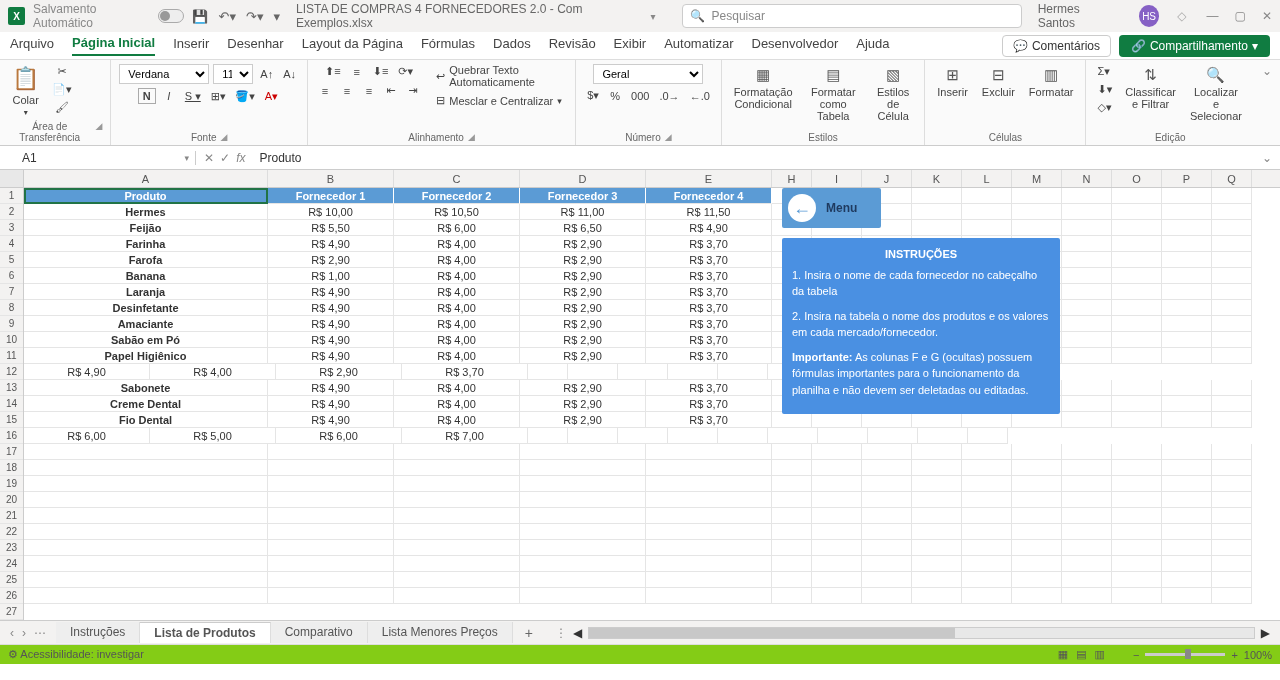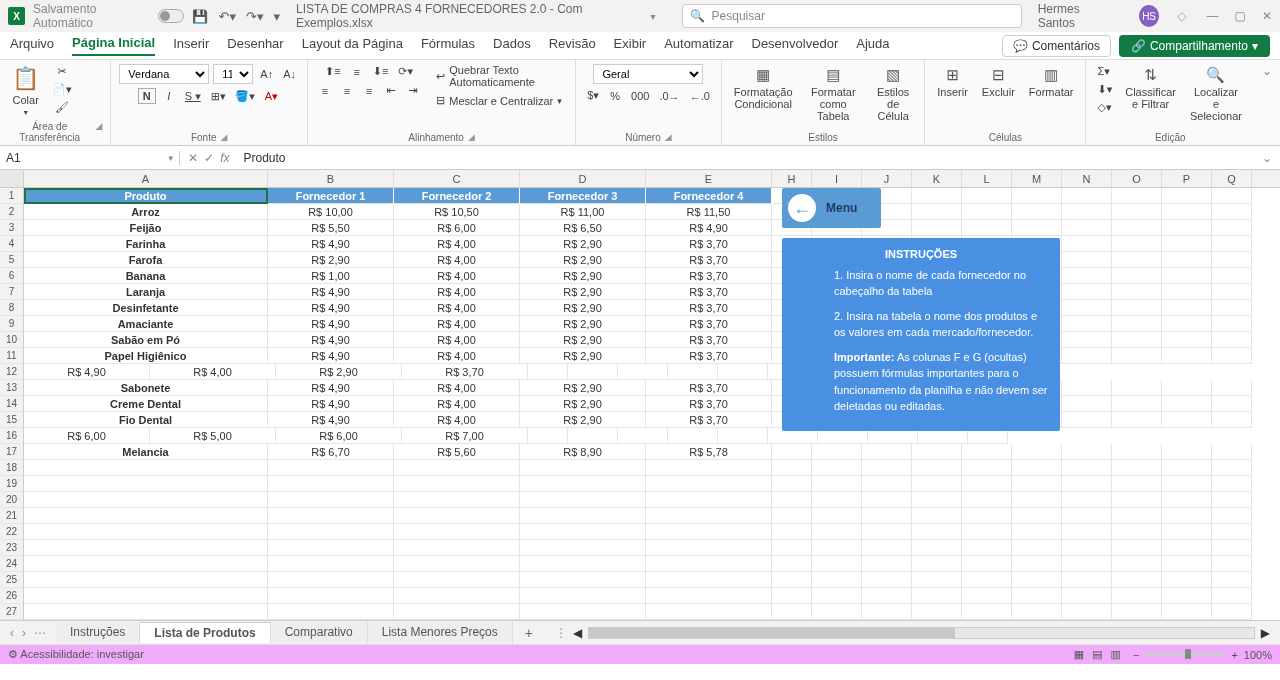--- a/index.html
+++ b/index.html
@@ -37,21 +37,21 @@
 .ribbon .col { display: flex; flex-direction: column; gap: 3px; align-items: center; }
 .ribbon .row { display: flex; gap: 4px; align-items: center; }
 .ribbon .big { display: flex; flex-direction: column; align-items: center; font-size: 11px; color: #444; padding: 2px 4px; gap: 2px; }
 .ribbon .ico { font-size: 15px; color: #555; }
 .ribbon select, .ribbon input { font-size: 11px; border: 1px solid #ccc; height: 20px; padding: 0 4px; background: #fff; }
 .ribbon .btn-sm { padding: 1px 3px; font-size: 11px; color: #444; min-width: 18px; text-align: center; }
 .ribbon .wrap-text { font-size: 11px; color: #444; display: flex; align-items: center; gap: 4px; }
 .ribbon .paste-ico { font-size: 22px; }
 
 
-.fbar { display: flex; align-items: center; height: 24px; border-bottom: 1px solid #ccc; font-size: 12px; }
+.fbar { display: flex; align-items: center; height: 24px; border-bottom: 1px solid #ccc; font-size: 12px; padding-left: 16px; }
 .fbar .namebox { width: 180px; border-right: 1px solid #ccc; padding: 0 6px; display: flex; align-items: center; justify-content: space-between; }
 .fbar .fx-btns { display: flex; gap: 6px; padding: 0 8px; color: #888; align-items: center; }
 .fbar .formula { flex: 1; padding: 0 6px; }
 .fbar .chev { padding: 0 8px; color: #888; }
 
 
 .grid-wrap { display: flex; height: 450px; }
 .grid { flex: 1; overflow: hidden; position: relative; }
 .colheads { display: flex; height: 18px; background: #f3f2f1; border-bottom: 1px solid #ccc; font-size: 11px; color: #555; }
 .colheads .corner { width: 24px; border-right: 1px solid #ccc; background: #e8e8e8; }
@@ -67,36 +67,36 @@
 .cell.val { text-align: center; }
 .cell.selected { outline: 2px solid #217346; outline-offset: -2px; }
 
 
 .overlay { position: absolute; left: 782px; top: 18px; width: 278px; }
 .menu-btn { display: inline-flex; align-items: center; gap: 10px; background: #5b9bd5; padding: 6px 24px 6px 6px; border-radius: 2px; }
 .menu-btn .circ { width: 28px; height: 28px; border-radius: 50%; background: #fff; color: #5b9bd5; font-size: 18px; display: flex; align-items: center; justify-content: center; font-weight: bold; }
 .menu-btn .txt { color: #1f3a5f; font-weight: bold; font-size: 12px; }
 .instr-box { margin-top: 10px; background: #4a90e2; color: #fff; font-size: 11px; padding: 8px 10px; border-radius: 2px; line-height: 1.5; }
 .instr-box .title { text-align: center; font-weight: bold; margin-bottom: 4px; }
-.instr-box p { margin-bottom: 8px; margin-left: 42px; }
+.instr-box p { margin-bottom: 8px; }
 .instr-box b { font-weight: bold; }
 
 
 .sheettabs { display: flex; align-items: center; height: 24px; border-top: 1px solid #ccc; background: #f3f2f1; font-size: 12px; }
 .sheettabs .nav { display: flex; gap: 8px; padding: 0 10px; color: #888; }
 .sheettabs .stabs { display: flex; }
 .sheettabs .stab { padding: 3px 14px; border-right: 1px solid #ddd; color: #555; background: #eee; cursor: pointer; }
 .sheettabs .stab.active { background: #fff; font-weight: bold; border-top: 1px solid #ccc; }
 .sheettabs .add { padding: 0 12px; color: #666; font-size: 14px; }
 .sheettabs .scroll { flex: 1; display: flex; align-items: center; padding: 0 10px; gap: 6px; }
 .sheettabs .track { flex: 1; height: 12px; background: #e8e8e8; border: 1px solid #ccc; position: relative; }
 .sheettabs .thumb { position: absolute; left: 0; top: 0; height: 100%; width: 55%; background: #c8c8c8; }
 
 
-.statusbar { display: flex; align-items: center; height: 20px; background: #f0abfc; border-top: 1px solid #ddd; font-size: 11px; color: #555; padding: 0 8px; gap: 12px; }
+.statusbar { display: flex; align-items: center; height: 20px; background: #84cc16; border-top: 1px solid #ddd; font-size: 11px; color: #555; padding: 0 8px; gap: 28px; }
 .statusbar .spacer { flex: 1; }
 .statusbar .views { display: flex; gap: 8px; }
 .statusbar .zoom { display: flex; align-items: center; gap: 6px; }
 .statusbar .slider { width: 80px; height: 3px; background: #ccc; position: relative; }
 .statusbar .slider::after { content: ''; position: absolute; width: 6px; height: 10px; background: #888; top: -4px; left: 50%; }
 
 .wA { width: 244px; } .wB { width: 126px; } .wC { width: 126px; } .wD { width: 126px; } .wE { width: 126px; }
 .wH { width: 40px; } .wI { width: 50px; } .wJ { width: 50px; } .wK { width: 50px; } .wL { width: 50px; } .wM { width: 50px; } .wN { width: 50px; } .wO { width: 50px; } .wP { width: 50px; } .wQ { width: 40px; }
 </style>
 </head>
@@ -387,21 +387,21 @@
             <div class="cell wJ"></div>
             <div class="cell wK"></div>
             <div class="cell wL"></div>
             <div class="cell wM"></div>
             <div class="cell wN"></div>
             <div class="cell wO"></div>
             <div class="cell wP"></div>
             <div class="cell wQ"></div>
           </div>
           <div class="cellrow">
-            <div class="cell wA prod">Arroz</div>
+            <div class="cell wA prod">Hermes</div>
             <div class="cell wB val">R$ 10,00</div>
             <div class="cell wC val">R$ 10,50</div>
             <div class="cell wD val">R$ 11,00</div>
             <div class="cell wE val">R$ 11,50</div>
             <div class="cell wH"></div>
             <div class="cell wI"></div>
             <div class="cell wJ"></div>
             <div class="cell wK"></div>
             <div class="cell wL"></div>
             <div class="cell wM"></div>
@@ -628,37 +628,20 @@
             <div class="cell wN"></div>
             <div class="cell wO"></div>
             <div class="cell wP"></div>
             <div class="cell wQ"></div>
           </div>
           <div class="cellrow">
             <div class="cell wB val">R$ 6,00</div>
             <div class="cell wC val">R$ 5,00</div>
             <div class="cell wD val">R$ 6,00</div>
             <div class="cell wE val">R$ 7,00</div>
-            <div class="cell wH"></div>
-            <div class="cell wI"></div>
-            <div class="cell wJ"></div>
-            <div class="cell wK"></div>
-            <div class="cell wL"></div>
-            <div class="cell wM"></div>
-            <div class="cell wN"></div>
-            <div class="cell wO"></div>
-            <div class="cell wP"></div>
-            <div class="cell wQ"></div>
-          </div>
-          <div class="cellrow">
-            <div class="cell wA prod">Melancia</div>
-            <div class="cell wB val">R$ 6,70</div>
-            <div class="cell wC val">R$ 5,60</div>
-            <div class="cell wD val">R$ 8,90</div>
-            <div class="cell wE val">R$ 5,78</div>
             <div class="cell wH"></div>
             <div class="cell wI"></div>
             <div class="cell wJ"></div>
             <div class="cell wK"></div>
             <div class="cell wL"></div>
             <div class="cell wM"></div>
             <div class="cell wN"></div>
             <div class="cell wO"></div>
             <div class="cell wP"></div>
             <div class="cell wQ"></div>

